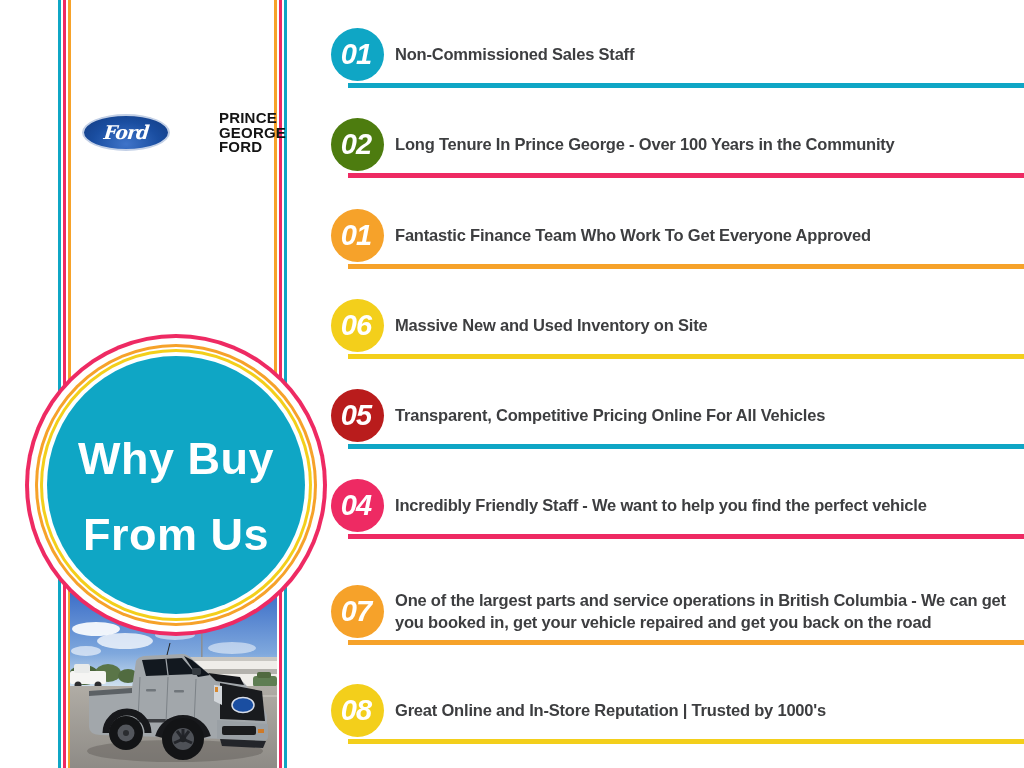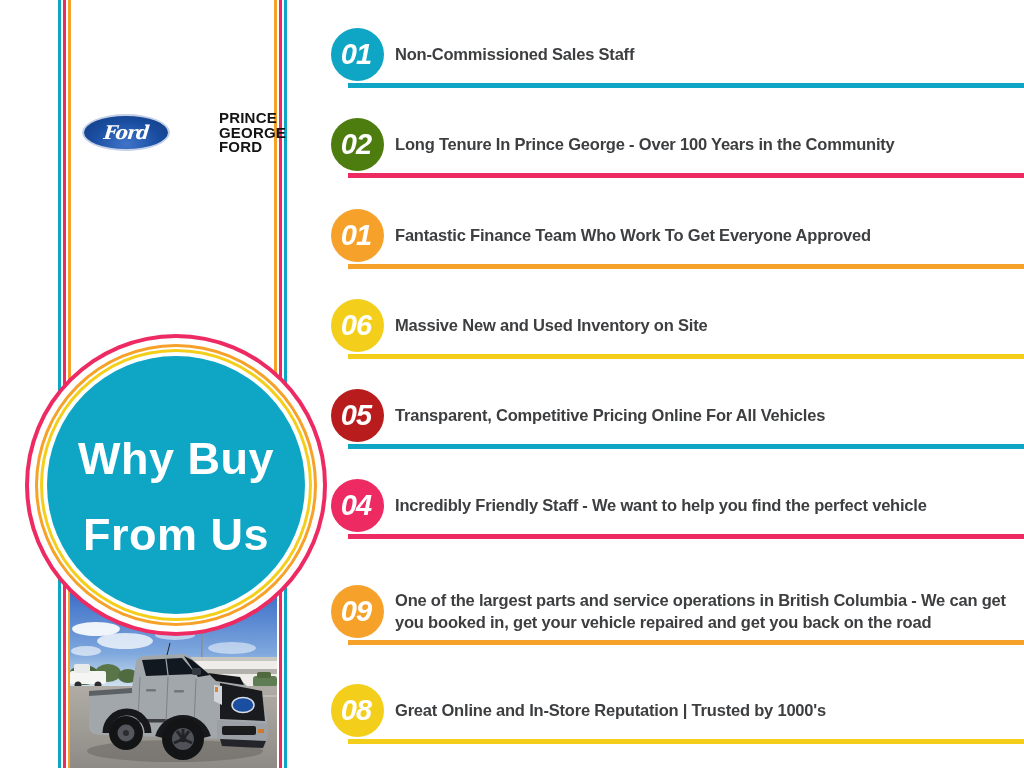--- a/index.html
+++ b/index.html
@@ -242,21 +242,21 @@
     <div class="item">
       <div class="num-circle" style="background: rgb(238, 42, 99);">
         <span class="num">04</span>
       </div>
       <div class="label">Incredibly Friendly Staff - We want to help you find the perfect vehicle</div>
       <div class="bar" style="background: rgb(238, 42, 99);"></div>
     </div>
 
     <div class="item">
       <div class="num-circle" style="background: rgb(246, 162, 42);">
-        <span class="num">09</span>
+        <span class="num">07</span>
       </div>
       <div class="label">One of the largest parts and service operations in British Columbia - We can get you booked in, get your vehicle repaired and get you back on the road</div>
       <div class="bar" style="background: rgb(246, 162, 42);"></div>
     </div>
 
     <div class="item">
       <div class="num-circle" style="background: rgb(243, 207, 27);">
         <span class="num">08</span>
       </div>
       <div class="label">Great Online and In-Store Reputation | Trusted by 1000's</div>

